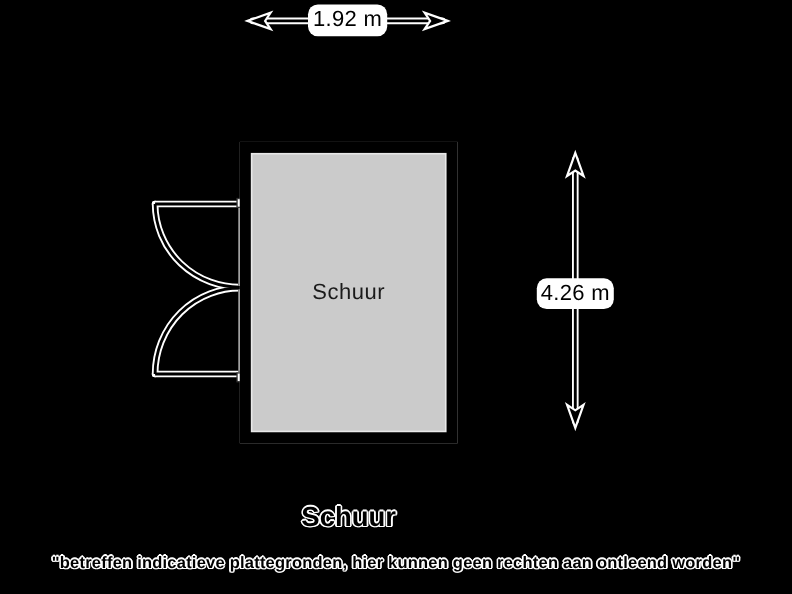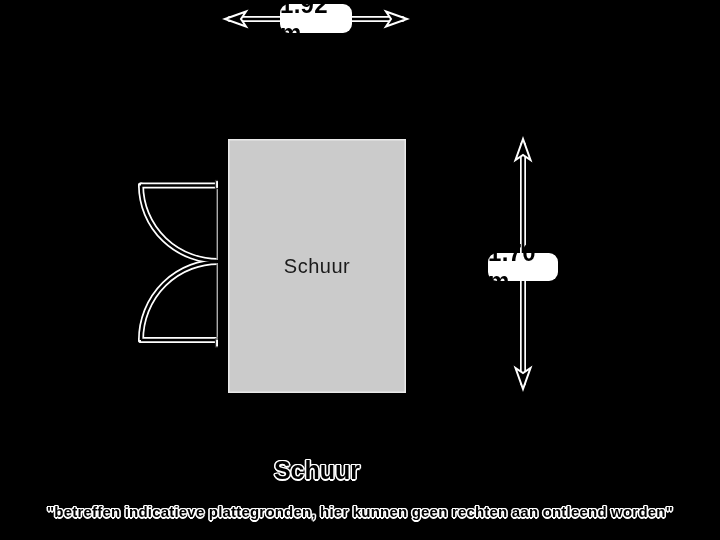--- a/index.html
+++ b/index.html
@@ -44,22 +44,22 @@
     font-size: 20px;
     color: #1b1b1b;
     letter-spacing: 0.5px;
   }
 
   .dim-pill {
     position: absolute;
     background: var(--c-label_background, #fff);
     color: var(--c-label_text, #000);
     border-radius: 9px;
-    font-size: 24px;
-    font-weight: bold;
+    font-size: 20px;
+    font-weight: normal;
     display: flex;
     align-items: center;
     justify-content: center;
     letter-spacing: 0.3px;
   }
   .dim-pill.width  { left: 280px; top: 4px;  width: 72px; height: 29px; }
   .dim-pill.height { left: 488px; top: 253px; width: 70px; height: 28px; }
 
   .halo-text {
     color: #000;
@@ -134,19 +134,19 @@
 
       <line x1="209" y1="261.5" x2="224.5" y2="261.5" stroke="#000000" stroke-width="3"></line>
     </g>
   </svg>
 
   <div class="room">
     <span class="room-label">Schuur</span>
   </div>
 
   <div class="dim-pill width">1.92 m</div>
-  <div class="dim-pill height">1.70 m</div>
+  <div class="dim-pill height">4.26 m</div>
 
   <div class="plan-title halo-text">Schuur</div>
 
   <div class="disclaimer halo-text">"betreffen indicatieve plattegronden, hier kunnen geen rechten aan ontleend worden"</div>
 
 </div>
 
 </body></html>

